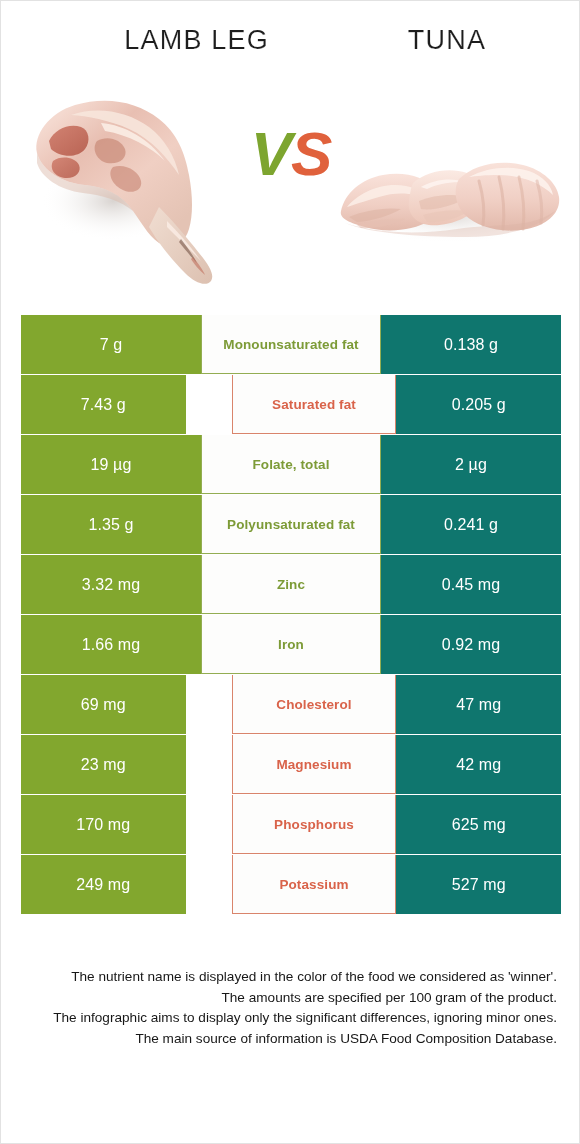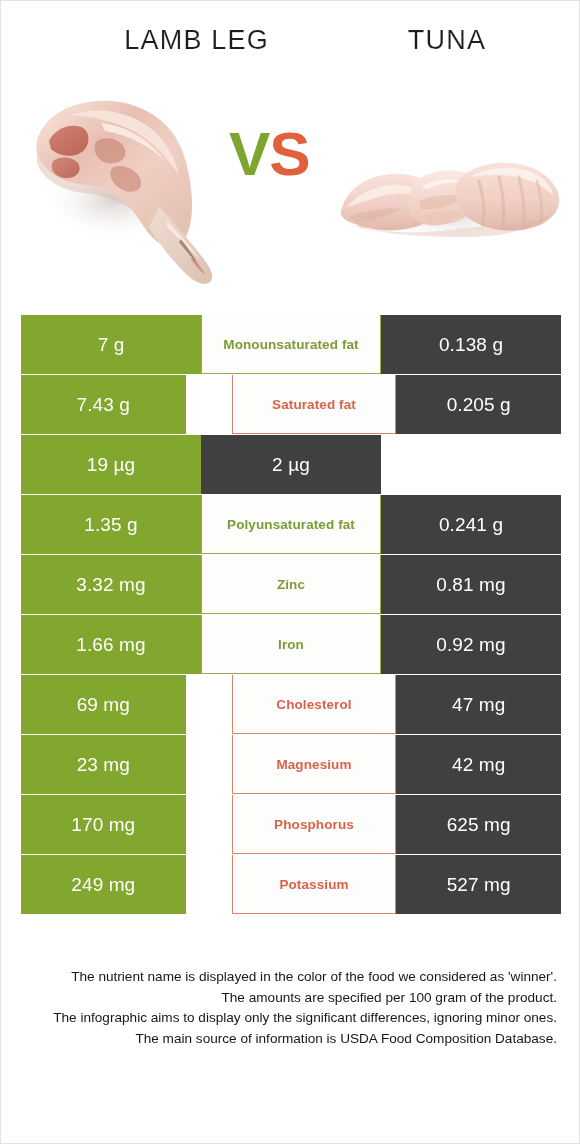--- a/index.html
+++ b/index.html
@@ -59,27 +59,28 @@
     height: 210px;
   }
   .hero-cell.left  { left: 8px;   width: 246px; }
   .hero-cell.right { left: 326px; width: 246px; }
 
   .vs {
     position: absolute;
     left: 228px;
     top: 40px;
     width: 124px;
-    text-align: left;
+    text-align: center;
     font-family: "Liberation Sans", sans-serif;
     font-size: 62px;
     font-weight: 700;
     letter-spacing: -1px;
     line-height: 70px;
     white-space: nowrap;
+    font-style: italic;
   }
   .vs .v { color: #7da52f; }
   .vs .s { color: #e0613c; }
 
   
   .art { position: absolute; inset: 0; }
 
   
   .table {
     position: absolute;
@@ -90,21 +91,21 @@
   .row {
     position: relative;
     display: flex;
     height: 59px;
     margin-bottom: 1px;
   }
   .cell {
     display: flex;
     align-items: center;
     justify-content: center;
-    font-size: 19px;
+    font-size: 16px;
     font-weight: 400;
     letter-spacing: 0.1px;
     box-sizing: border-box;
   }
   .cell.left {
     width: 180px;
     background: #82a72e;
     color: #ffffff;
   }
   .cell.mid {
@@ -120,21 +121,21 @@
     color: #7d9b37;
     border-color: #93ad52;
   }
   .cell.mid.win-right {
     color: #d9634a;
     border-color: #d9846b;
     margin-left: 46px;
   }
   .cell.right {
     width: 180px;
-    background: #404040;
+    background: #0f766e;
     color: #ffffff;
   }
 
   
   .footer {
     position: absolute;
     left: 24px;
     top: 966px;
     width: 532px;
     text-align: right;
@@ -269,33 +270,34 @@
     </div>
 
     <div class="row">
       <div class="cell left">7.43 g</div>
       <div class="cell mid win-right">Saturated fat</div>
       <div class="cell right">0.205 g</div>
     </div>
 
     <div class="row">
       <div class="cell left">19 µg</div>
+      <div class="cell mid win-left">Folate, total</div>
       <div class="cell right">2 µg</div>
     </div>
 
     <div class="row">
       <div class="cell left">1.35 g</div>
       <div class="cell mid win-left">Polyunsaturated fat</div>
       <div class="cell right">0.241 g</div>
     </div>
 
     <div class="row">
       <div class="cell left">3.32 mg</div>
       <div class="cell mid win-left">Zinc</div>
-      <div class="cell right">0.81 mg</div>
+      <div class="cell right">0.45 mg</div>
     </div>
 
     <div class="row">
       <div class="cell left">1.66 mg</div>
       <div class="cell mid win-left">Iron</div>
       <div class="cell right">0.92 mg</div>
     </div>
 
     <div class="row">
       <div class="cell left">69 mg</div>

